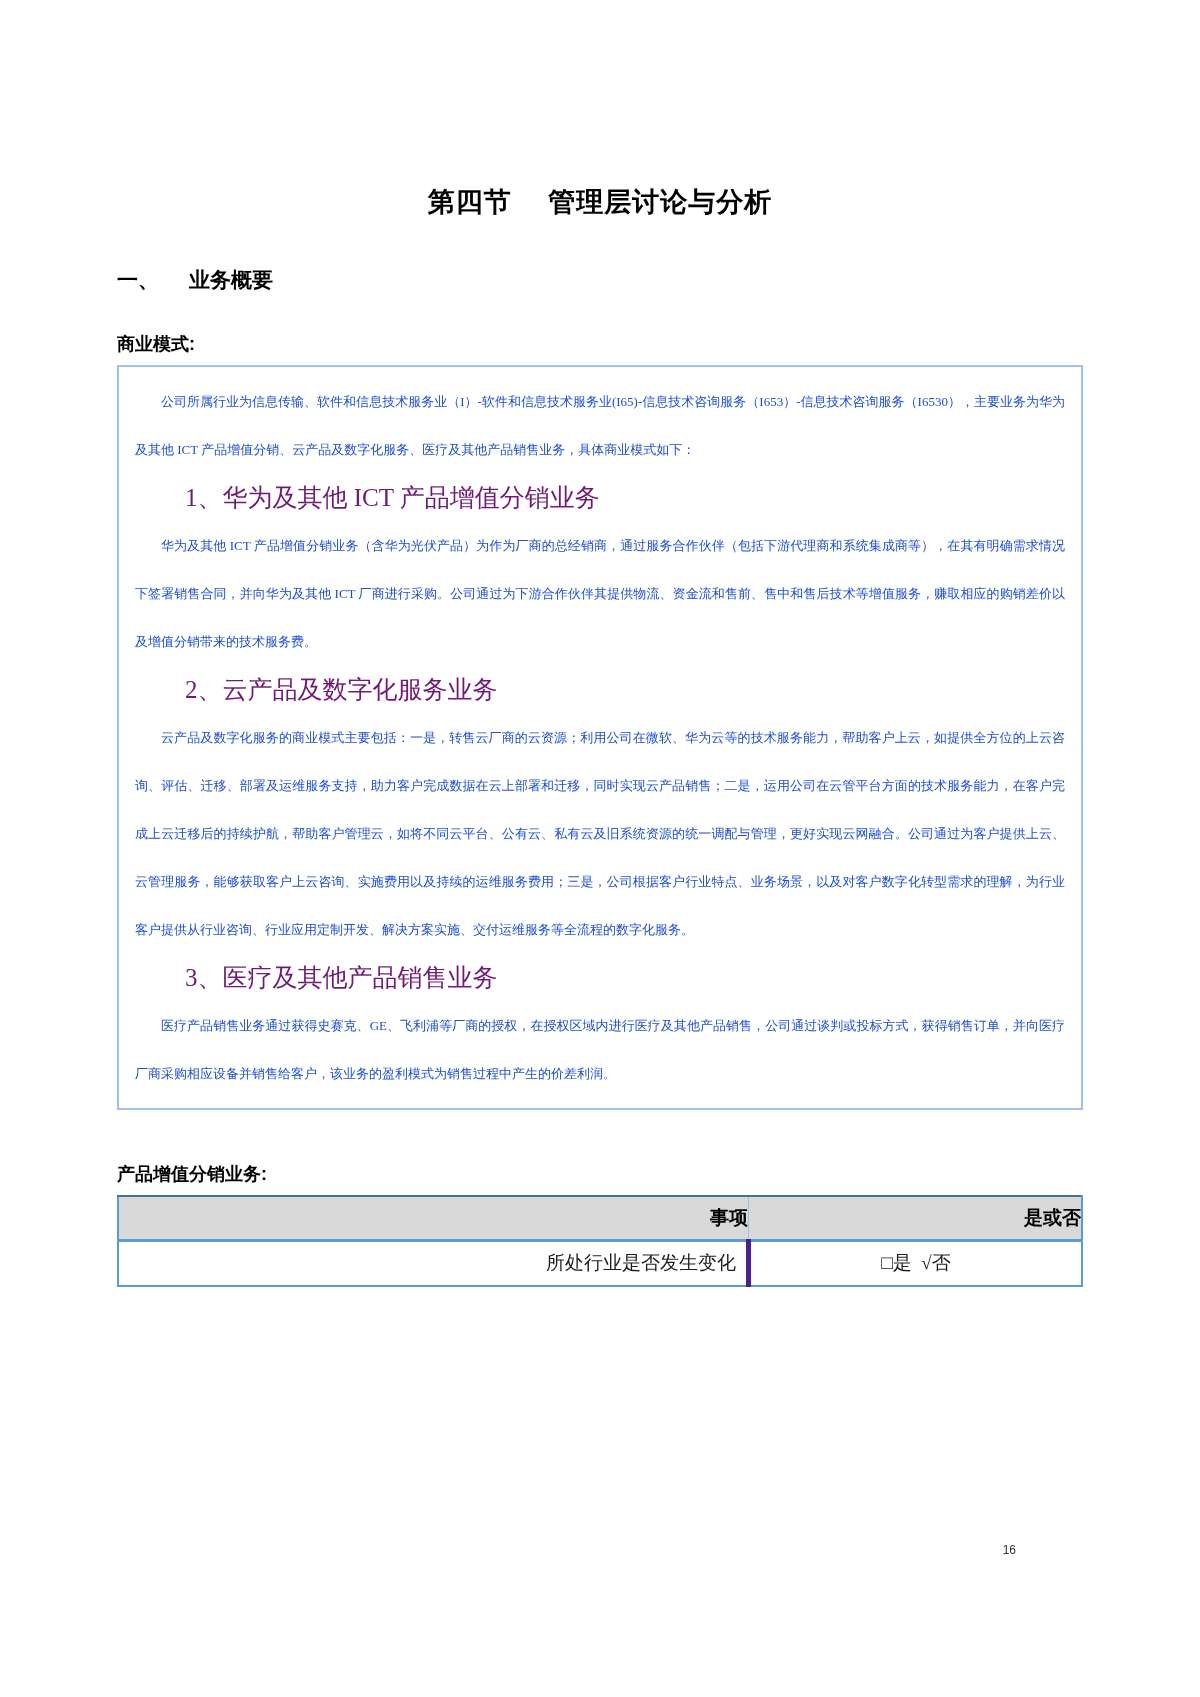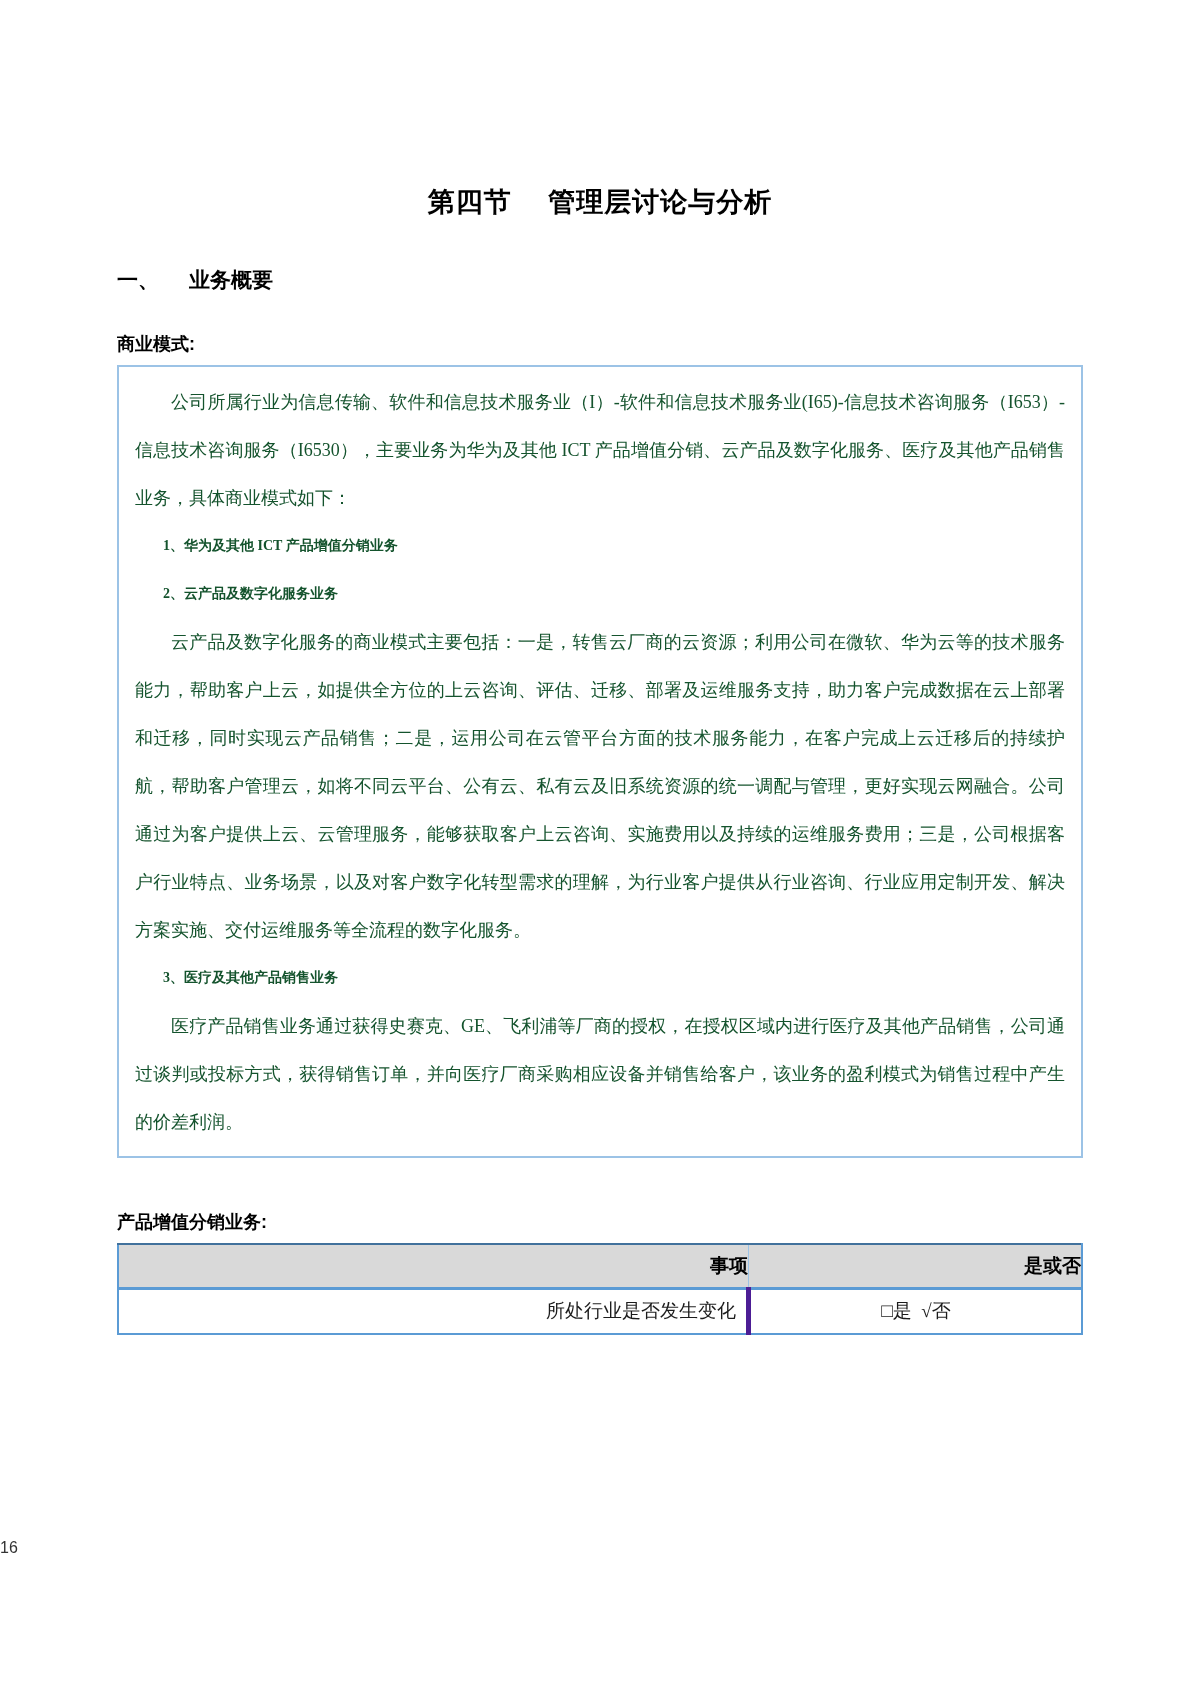--- a/index.html
+++ b/index.html
@@ -43,30 +43,30 @@
     color: #000;
   }
   .bm-label { margin-top: 38px; }
   .bm-box {
     margin-top: 9px;
     border: 2px solid #9CC3E6;
     padding: 11px 16px 10px 16px;
     background: #ffffff;
   }
   .bm-box p, .bm-box h4 {
-    font-size: 18px;
+    font-size: 13px;
     line-height: 48px;
     text-indent: 2em;
-    color: #14532d;
+    color: #1d4ed8;
   }
   .bm-box p { text-align: justify; font-weight: normal; }
   .bm-box h4 {
-    font-weight: bold;
-    color: #14532d;
-    font-size: 14px;
+    font-weight: normal;
+    color: #701a75;
+    font-size: 25px;
   }
   .changes-label { margin-top: 52px; }
   table.changes-table {
     margin-top: 9px;
     width: 100%;
     border-collapse: collapse;
     border: 2px solid #5B9BD5;
     border-top: 2px solid #41719C;
   }
   table.changes-table th {
@@ -91,22 +91,22 @@
   }
   table.changes-table td:first-child { border-left: none; text-align: right; }
   table.changes-table td.answer { text-align: center; white-space: pre; }
   .col-item { width: 65.4%; }
   .col-yn { width: 34.6%; }
   .page-number {
     position: absolute;
     bottom: 140px;
     left: 0;
     width: 1016px;
-    text-align: left;
-    font-size: 16px;
+    text-align: right;
+    font-size: 12px;
     color: #333;
     font-family: "Liberation Sans", "DejaVu Sans", sans-serif;
   }
 </style>
 </head>
 <body>
 
 <div class="page">
 
   <div class="doc-title">第四节　 管理层讨论与分析</div>
@@ -114,20 +114,21 @@
   <div class="section-heading">
     <span class="sec-no">一、</span>
     <span>业务概要</span>
   </div>
 
   <div class="bm-label">商业模式:</div>
 
   <div class="bm-box">
     <p>公司所属行业为信息传输、软件和信息技术服务业（I）-软件和信息技术服务业(I65)-信息技术咨询服务（I653）-信息技术咨询服务（I6530），主要业务为华为及其他 ICT 产品增值分销、云产品及数字化服务、医疗及其他产品销售业务，具体商业模式如下：</p>
     <h4>1、华为及其他 ICT 产品增值分销业务</h4>
+    <p>华为及其他 ICT 产品增值分销业务（含华为光伏产品）为作为厂商的总经销商，通过服务合作伙伴（包括下游代理商和系统集成商等），在其有明确需求情况下签署销售合同，并向华为及其他 ICT 厂商进行采购。公司通过为下游合作伙伴其提供物流、资金流和售前、售中和售后技术等增值服务，赚取相应的购销差价以及增值分销带来的技术服务费。</p>
     <h4>2、云产品及数字化服务业务</h4>
     <p>云产品及数字化服务的商业模式主要包括：一是，转售云厂商的云资源；利用公司在微软、华为云等的技术服务能力，帮助客户上云，如提供全方位的上云咨询、评估、迁移、部署及运维服务支持，助力客户完成数据在云上部署和迁移，同时实现云产品销售；二是，运用公司在云管平台方面的技术服务能力，在客户完成上云迁移后的持续护航，帮助客户管理云，如将不同云平台、公有云、私有云及旧系统资源的统一调配与管理，更好实现云网融合。公司通过为客户提供上云、云管理服务，能够获取客户上云咨询、实施费用以及持续的运维服务费用；三是，公司根据客户行业特点、业务场景，以及对客户数字化转型需求的理解，为行业客户提供从行业咨询、行业应用定制开发、解决方案实施、交付运维服务等全流程的数字化服务。</p>
     <h4>3、医疗及其他产品销售业务</h4>
     <p>医疗产品销售业务通过获得史赛克、GE、飞利浦等厂商的授权，在授权区域内进行医疗及其他产品销售，公司通过谈判或投标方式，获得销售订单，并向医疗厂商采购相应设备并销售给客户，该业务的盈利模式为销售过程中产生的价差利润。</p>
   </div>
 
   <div class="changes-label">产品增值分销业务:</div>
 
   <table class="changes-table">
     <colgroup>

